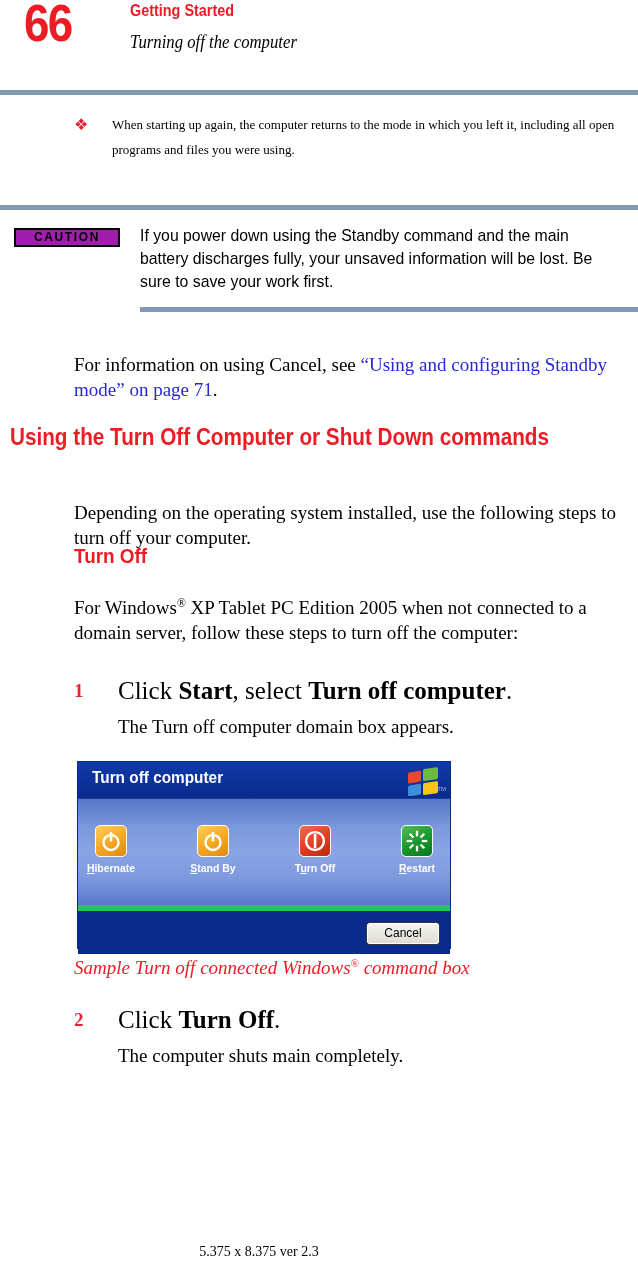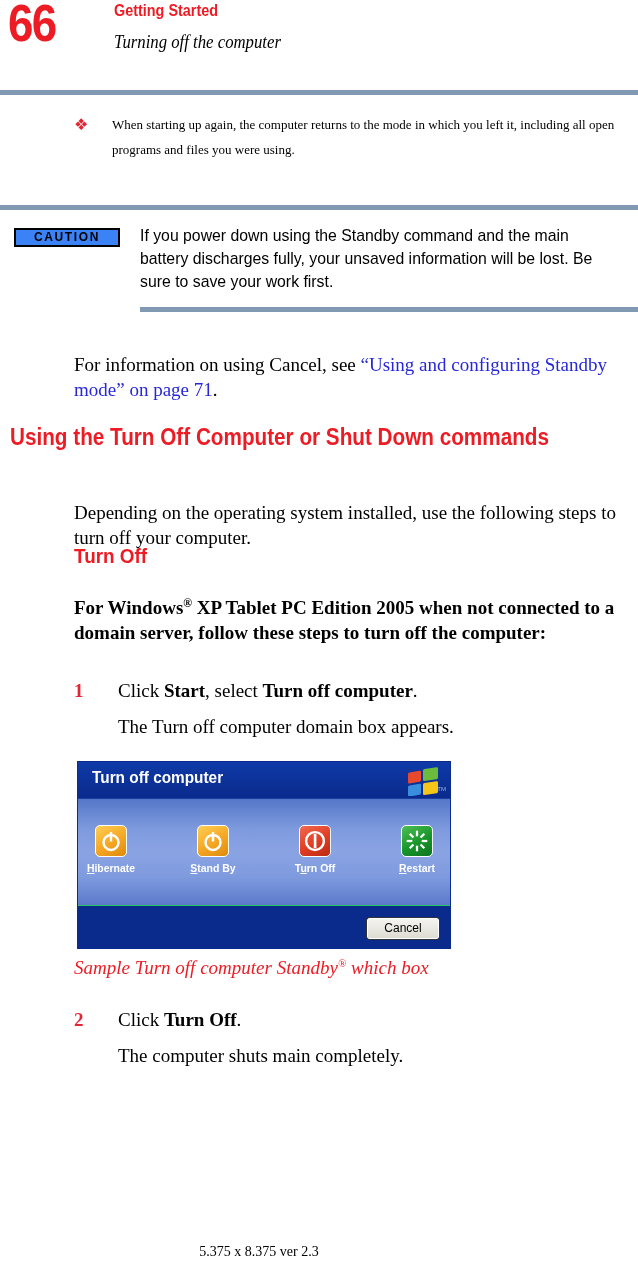--- a/index.html
+++ b/index.html
@@ -11,21 +11,21 @@
     width: 638px;
     height: 1271px;
     position: relative;
     font-family: "Liberation Serif", "DejaVu Serif", serif;
     overflow: hidden;
   }
 
   
   .page-header {
     position: absolute;
-    left: 0; top: 0;
+    left: 16px; top: 0;
     width: 560px; height: 86px; padding-left: 32px;
   }
   .folio {
     position: absolute;
     left: 8px; top: -7px;
     font-family: "Liberation Sans", sans-serif;
     font-weight: bold;
     font-size: 52px;
     letter-spacing: -2px;
     color: #ed1c24;
@@ -92,21 +92,21 @@
     font-size: 13px;
     line-height: 25px;
   }
 
   
   .caution-label {
     position: absolute;
     left: 14px; top: 228px;
     width: 106px;
     height: 19px;
-    background: #3b82f6;
+    background: #a21caf;
     border: 2px solid #000000;
     box-sizing: border-box;
     font-family: "Liberation Sans", sans-serif;
     font-weight: bold;
     font-size: 12px;
     letter-spacing: 1.6px;
     color: #000000;
     text-align: center;
     line-height: 15px;
   }
@@ -145,41 +145,41 @@
     left: 74px; top: 544px;
     font-family: "Liberation Sans", "DejaVu Sans", sans-serif;
     font-weight: bold;
     font-size: 21px;
     color: #ed1c24;
     transform: scaleX(0.9);
     transform-origin: left top;
   }
 
   .para-depending { left: 74px; top: 484px; width: 564px; margin-top: 16px; }
-  .para-winxp     { left: 74px; top: 591px; width: 564px; font-weight: bold; }
+  .para-winxp     { left: 74px; top: 591px; width: 564px; }
 
   
   .step {
     position: absolute;
     width: 564px;
     left: 74px;
     font-family: "Liberation Serif", serif;
   }
   .step-row { display: flex; }
   .step-num {
     flex: 0 0 44px;
     width: 44px;
     color: #e32636;
     font-weight: bold;
     font-size: 19px;
     line-height: 26px;
   }
   .step-text {
     flex: 1 1 auto;
-    font-size: 19px;
+    font-size: 25px;
     line-height: 26px;
   }
   .step-sub {
     position: absolute;
     left: 118px;
     width: 520px;
     font-size: 19px;
     line-height: 26px;
     font-family: "Liberation Serif", serif;
   }
@@ -279,21 +279,21 @@
     font-size: 11px;
     color: #ffffff;
     white-space: nowrap;
     transform: scaleX(0.95);
   }
   .xp-option-label u { text-decoration: underline; }
   .xp-footer {
     position: relative;
     height: 43px;
     background: #0a2a8c;
-    border-top: 1px solid #22c55e;
+    border-top: 6px solid #22c55e;
   }
   .xp-cancel {
     position: absolute;
     right: 11px; top: 12px;
     width: 72px; height: 21px;
     background: linear-gradient(180deg, #f4f4f0 0%, #dedcd2 100%);
     border: 1px solid #ffffff;
     outline: 1px solid #30343a;
     box-sizing: border-box;
     font-family: "Liberation Sans", "DejaVu Sans", sans-serif;
@@ -432,21 +432,21 @@
 
     </div>
   </div>
 
   <div class="xp-footer">
     <div class="xp-cancel">Cancel</div>
   </div>
 </div>
 
 <div class="fig-caption">
-  <span>Sample Turn off computer Standby</span><sup>®</sup><span> which box</span>
+  <span>Sample Turn off connected Windows</span><sup>®</sup><span> command box</span>
 </div>
 
 <div class="step step2">
   <div class="step-row">
     <span class="step-num">2</span>
     <span class="step-text"><span>Click </span><b>Turn Off</b><span>.</span></span>
   </div>
 </div>
 <div class="step-sub sub2">The computer shuts main completely.</div>
 

